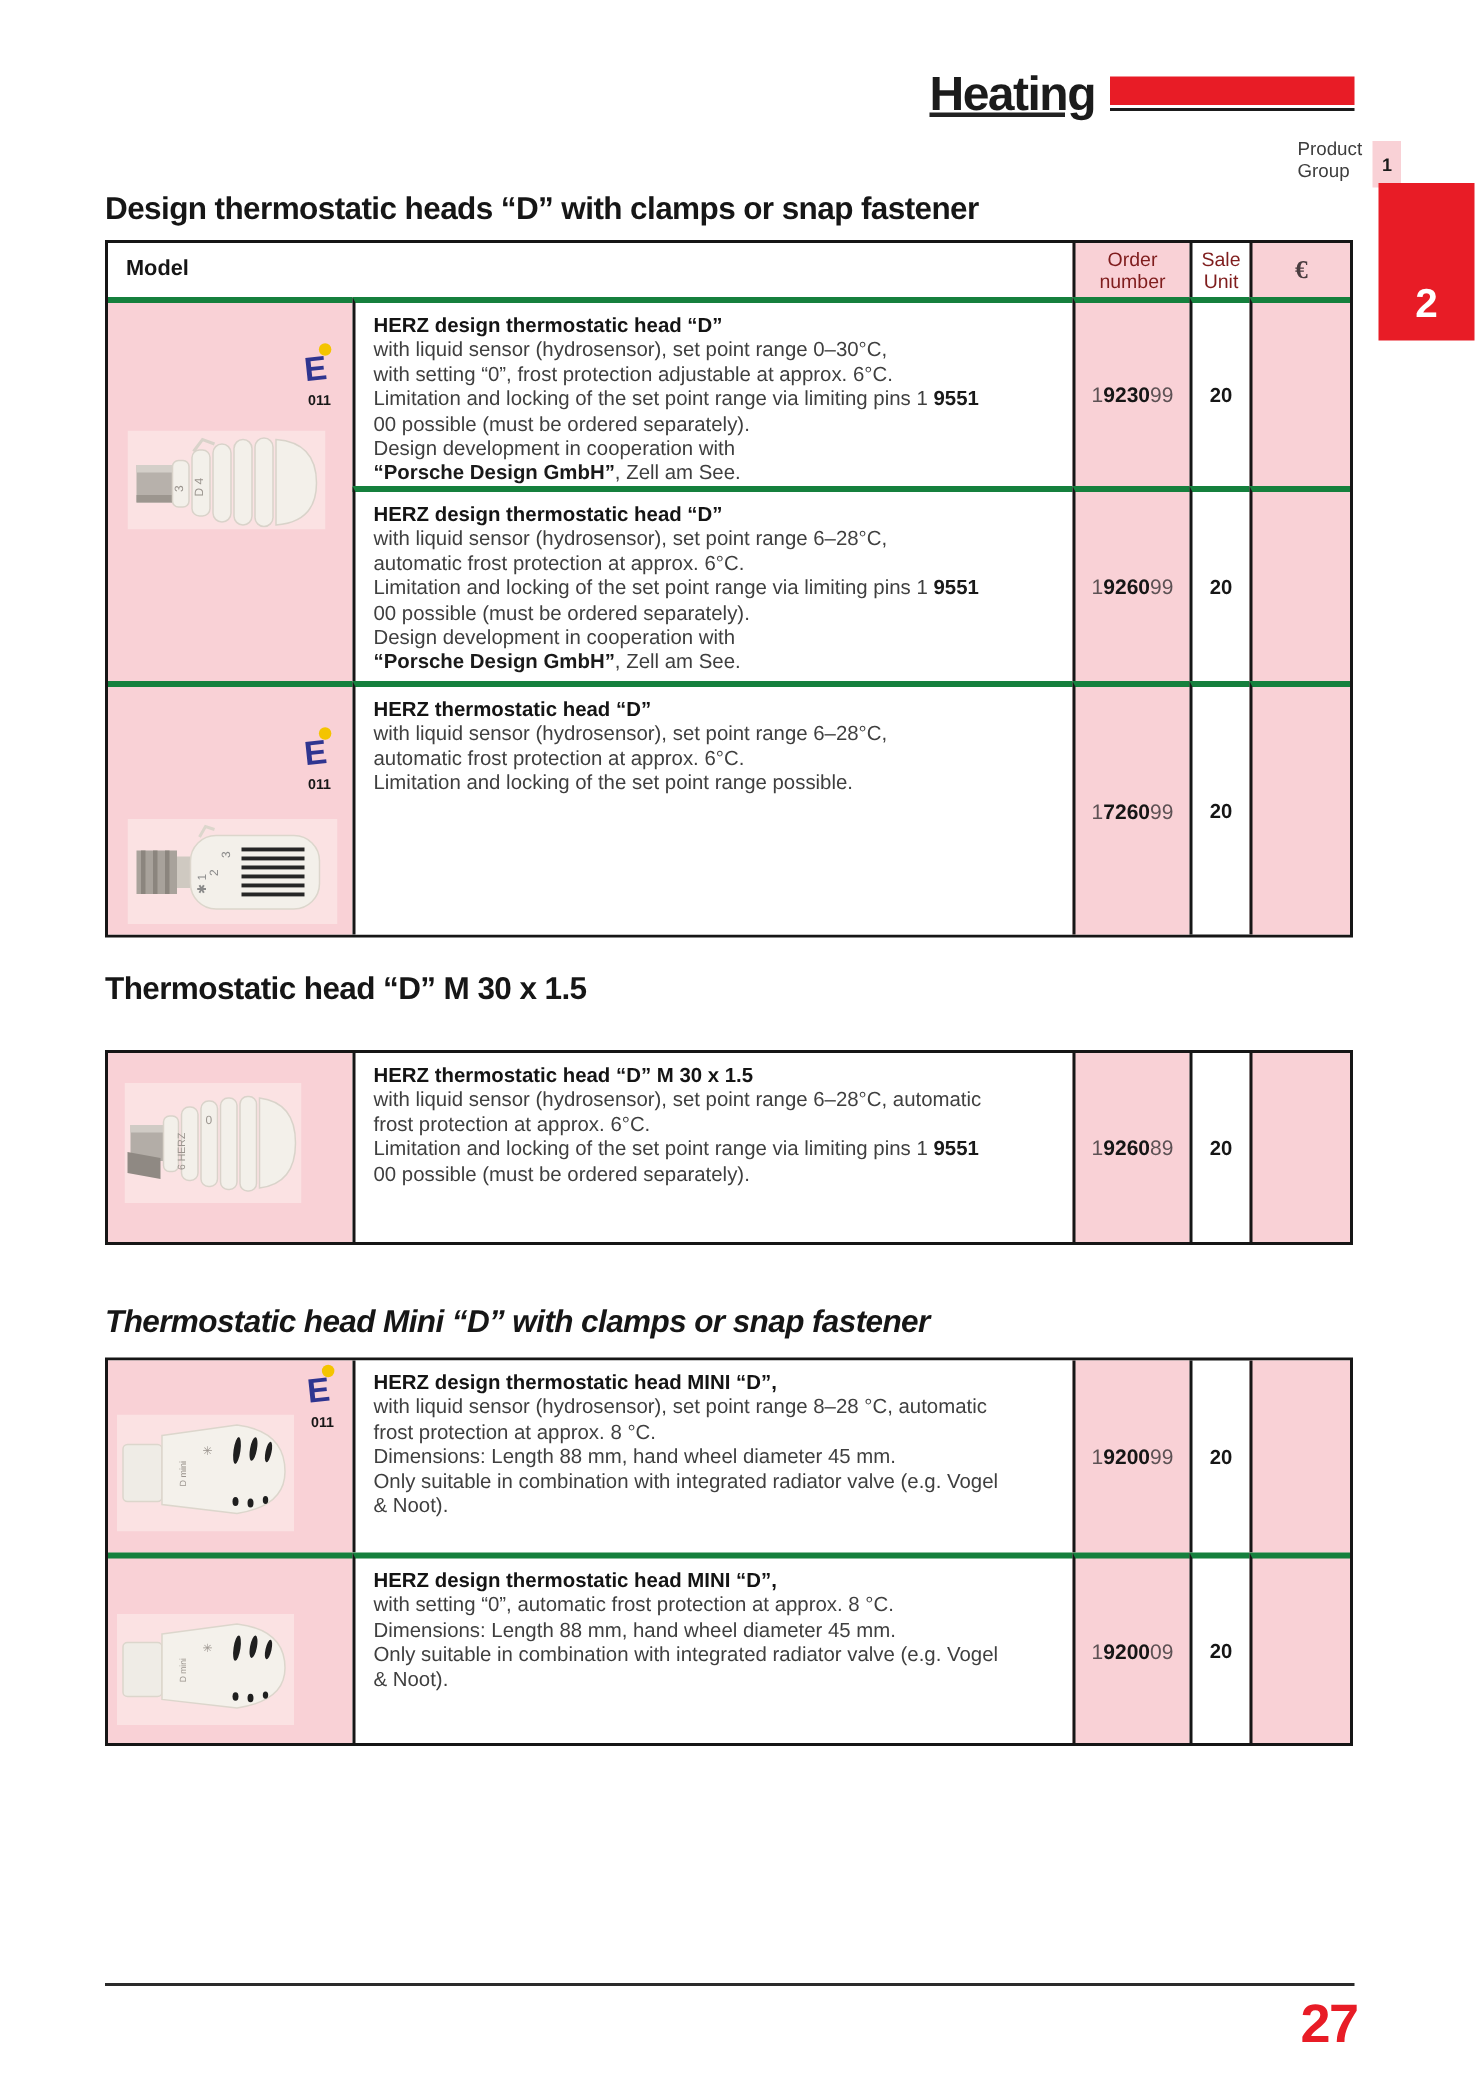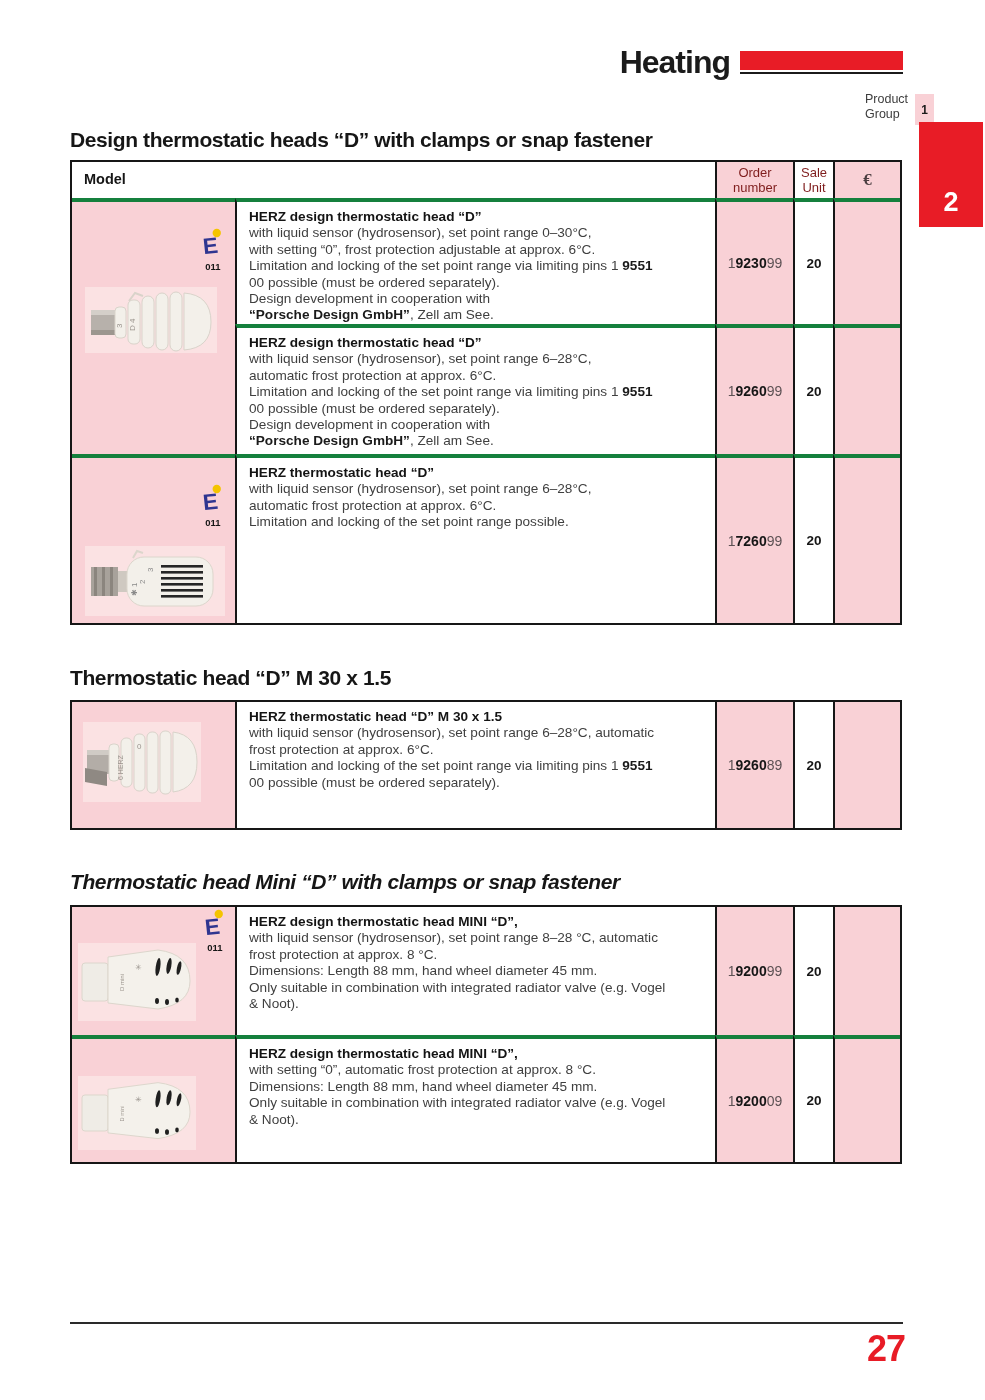--- a/index.html
+++ b/index.html
@@ -1,35 +1,35 @@
 <!DOCTYPE html>
 <html><head>
 <meta charset="utf-8">
 <style>
   html,body{margin:0;padding:0;background:#fff;}
   body{width:985px;height:1400px;position:relative;font-family:"Liberation Sans",sans-serif;color:#222;overflow:hidden;}
 
   
-  #heating-wrap{position:absolute;top:44px;left:70px;width:833px;display:flex;justify-content:flex-end;align-items:center;gap:10px;}
+  #heating-wrap{position:absolute;top:44px;left:70px;width:833px;display:flex;justify-content:flex-end;align-items:center;gap:10px;text-decoration:underline;}
   #page-title{font-size:32px;font-weight:bold;color:#1b1b1b;letter-spacing:-1px;margin:0;}
   #redbar{width:163px;display:flex;flex-direction:column;gap:2px;}
   #redbar .bar{height:19px;background:#e81c26;}
   #redbar .rule{height:2px;background:#1b1b1b;}
 
   #pg{position:absolute;left:834px;top:92px;display:flex;gap:7px;}
   #pg-text{font-size:12.5px;line-height:15px;color:#3d3d3d;text-align:left;margin-left:31px;}
   #pg-num{width:19px;height:31px;background:#f9d1d6;display:flex;align-items:center;justify-content:center;font-size:12px;font-weight:bold;color:#1b1b1b;margin-top:2px;}
 
   #chapter-tab{position:absolute;left:919px;top:122px;width:64px;height:105px;background:#e81c26;color:#fff;
     font-size:27px;font-weight:bold;display:flex;align-items:flex-end;justify-content:center;
     padding-bottom:9px;box-sizing:border-box;}
 
   
   .sec-h{position:absolute;left:70px;font-size:21px;font-weight:bold;color:#161616;letter-spacing:-0.4px;}
-  #h1{top:128px;} #h2{top:666px;} #h3{top:870px;font-style:italic;}
+  #h1{top:128px;} #h2{top:648px;} #h3{top:870px;font-style:italic;}
 
   
   .tbl{position:absolute;left:70px;width:832px;box-sizing:border-box;border:2px solid #161616;
        display:grid;grid-template-columns:163px 480px 78px 40px 67px;background:#fff;}
   #table1{top:160px;grid-template-rows:36px 126px 130px 169px;}
   #table2{top:700px;grid-template-rows:126px;}
   #table3{top:905px;grid-template-rows:128px 127px;}
 
   .c{box-sizing:border-box;position:relative;}
   .bl{border-left:2px solid #161616;}

